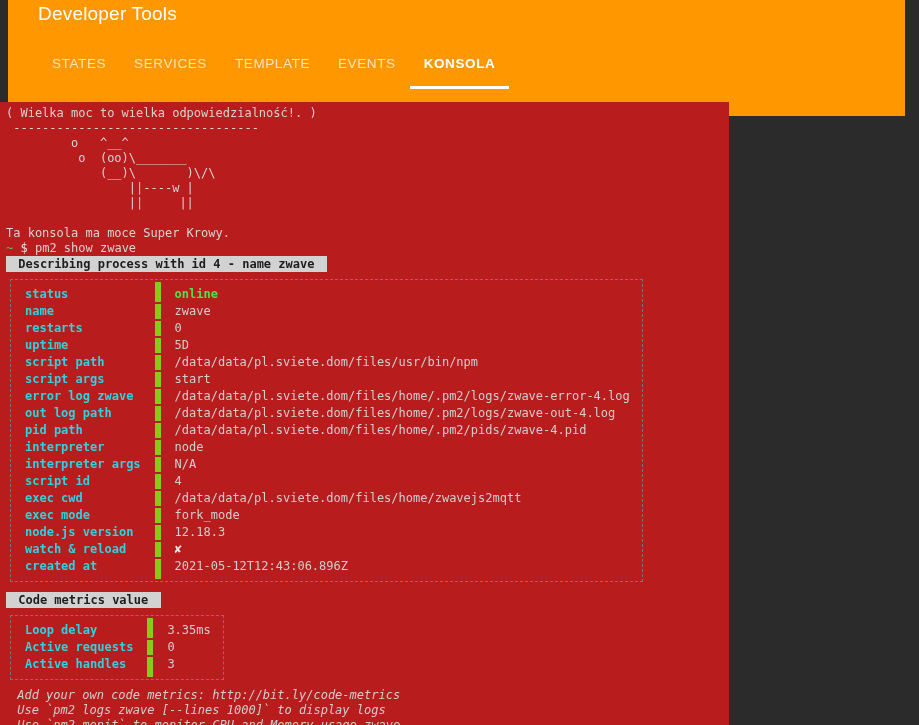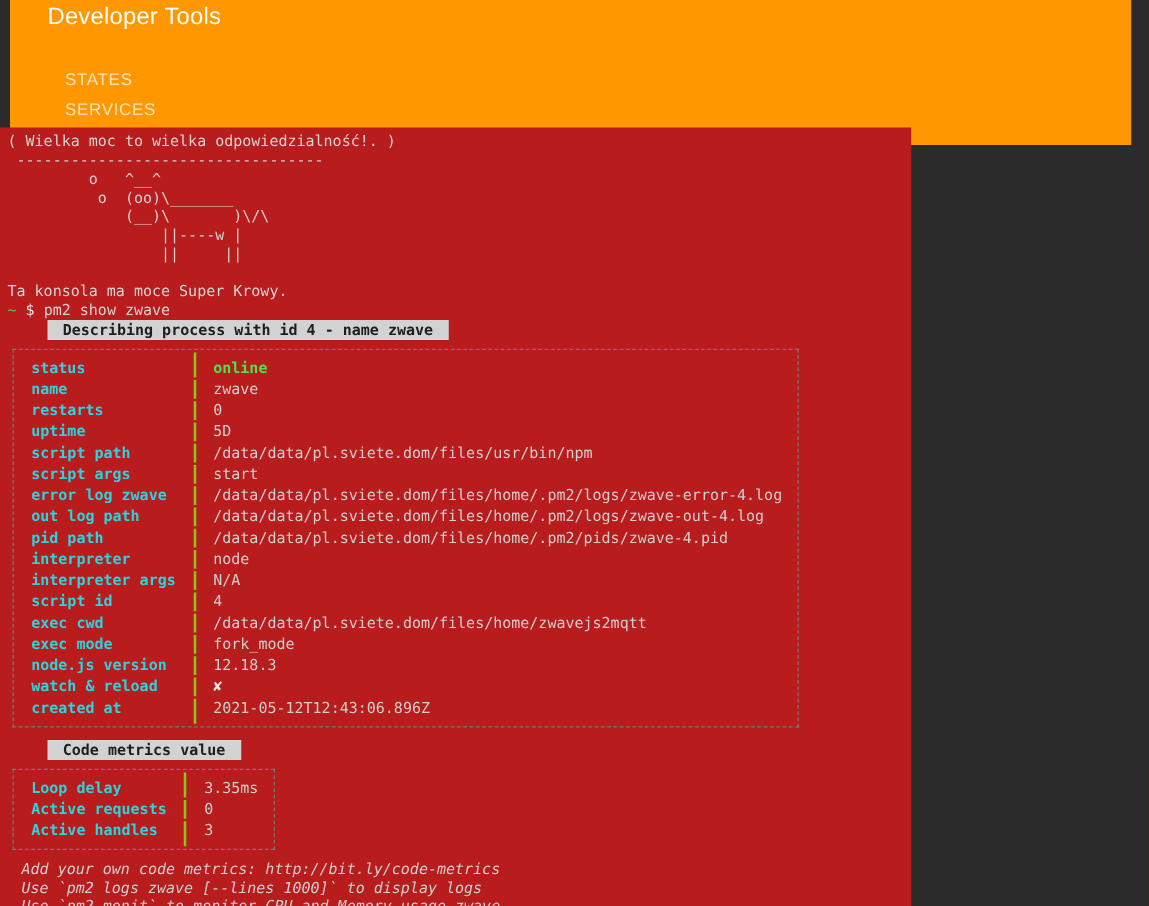--- a/index.html
+++ b/index.html
@@ -30,21 +30,20 @@
     color: #ffffff;
     letter-spacing: 0.2px;
     white-space: nowrap;
   }
   #tabbar {
     position: absolute;
     left: 30px; top: 52px;
     height: 37px;
     display: flex;
     align-items: flex-start;
-    flex-direction: column;
   }
   .tab {
     font-family: "Liberation Sans", sans-serif;
     font-size: 13.5px;
     letter-spacing: 0.6px;
     color: rgba(255,255,255,0.72);
     padding: 0 14px;
     height: 37px;
     line-height: 24px;
     white-space: nowrap;
@@ -94,40 +93,40 @@
     display: inline-block;
     background: #d2d2d2;
     color: #1d1d1d;
     font-weight: bold;
     font-size: 12px;
     line-height: 16px;
     padding: 0 5px;
     margin-left: 6px;
     white-space: pre;
   }
-  .badge-row { height: 17px; padding-left: 32px; }
+  .badge-row { height: 17px; }
 
   
   .pm2-table {
     margin-left: 10px;
     border: 1px dashed #777777;
     border-collapse: separate;
     background: transparent;
   }
   .pm2-table td {
     padding: 0 10px;
     font-size: 12px;
     line-height: 15px;
     white-space: pre;
     vertical-align: top;
   }
   .pm2-table td.k {
     color: #2ad4e0;
     font-weight: bold;
-    border-right: 2px solid #84cc16;
+    border-right: 6px solid #84cc16;
     padding-left: 12px;
     padding-right: 14px;
   }
   .pm2-table td.v {
     color: #cfcfcf;
     padding-left: 12px;
   }
   .pm2-table tr:first-child td { padding-top: 5px; }
   .pm2-table tr:last-child td { padding-bottom: 5px; }
 

